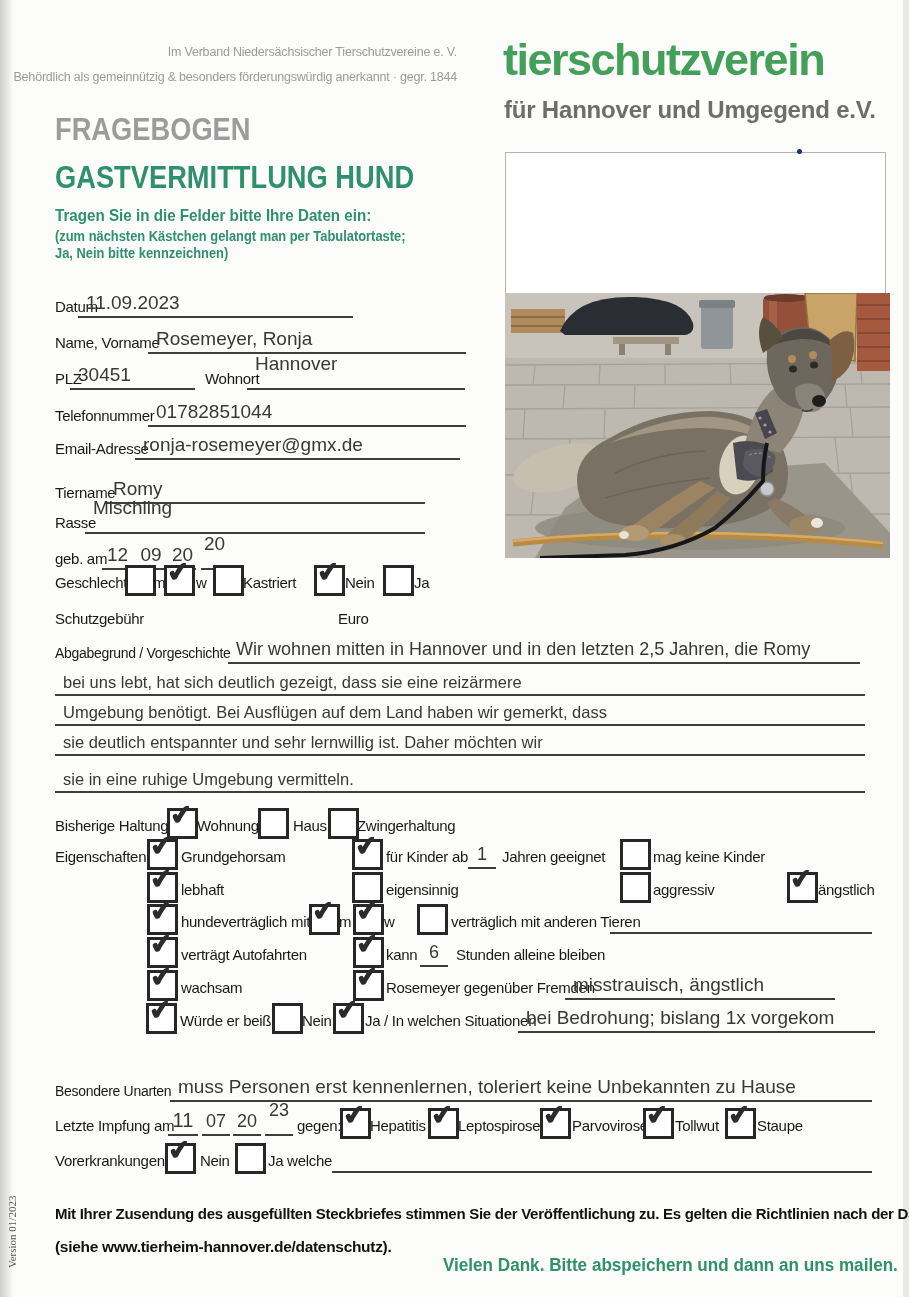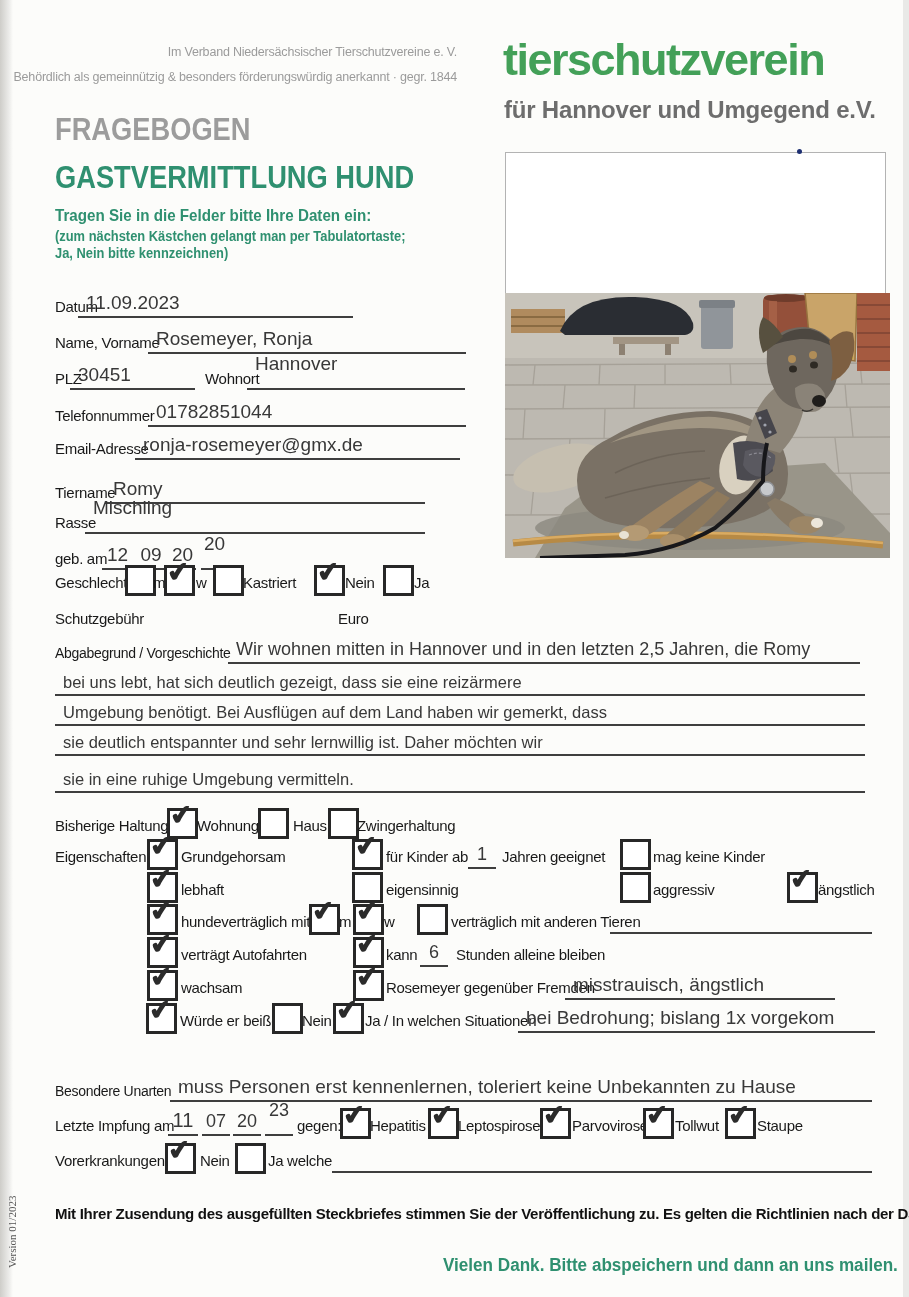--- a/index.html
+++ b/index.html
@@ -467,15 +467,16 @@
     <span class="cb" style="left:235px">
         <i class="mk"></i>
       </span>
     <span class="lbl" style="left:268px">Ja welche</span>
     <span class="fill" style="left:332px;width:540px">
         <span class="v"></span>
       </span>
   </div>
 
   <div class="footer1">Mit Ihrer Zusendung des ausgefüllten Steckbriefes stimmen Sie der Veröffentlichung zu. Es gelten die Richtlinien nach der DSGVO</div>
+  <div class="footer2">(siehe www.tierheim-hannover.de/datenschutz).</div>
   <div class="thanks" style="color:#2F9070">Vielen Dank. Bitte abspeichern und dann an uns mailen.</div>
   <div class="version">Version 01/2023</div>
 </div>
 
 </body></html>

